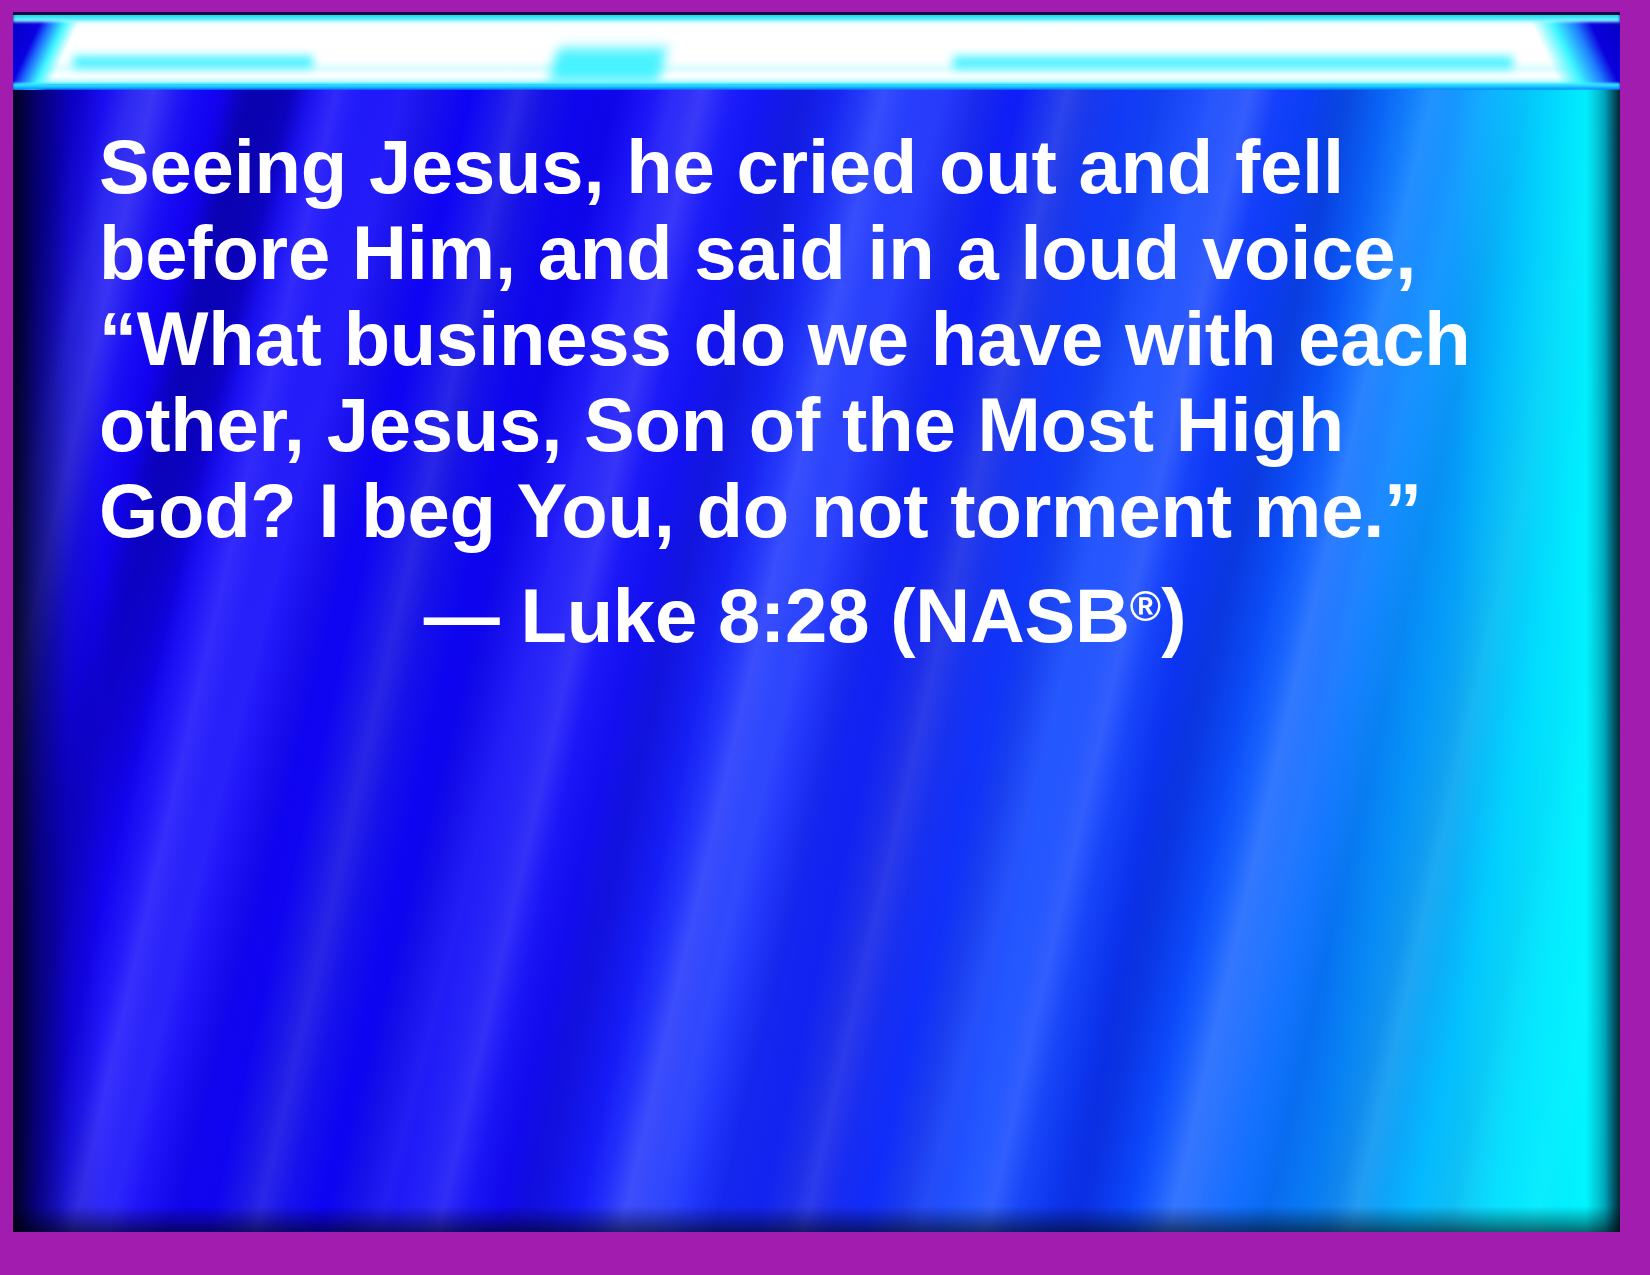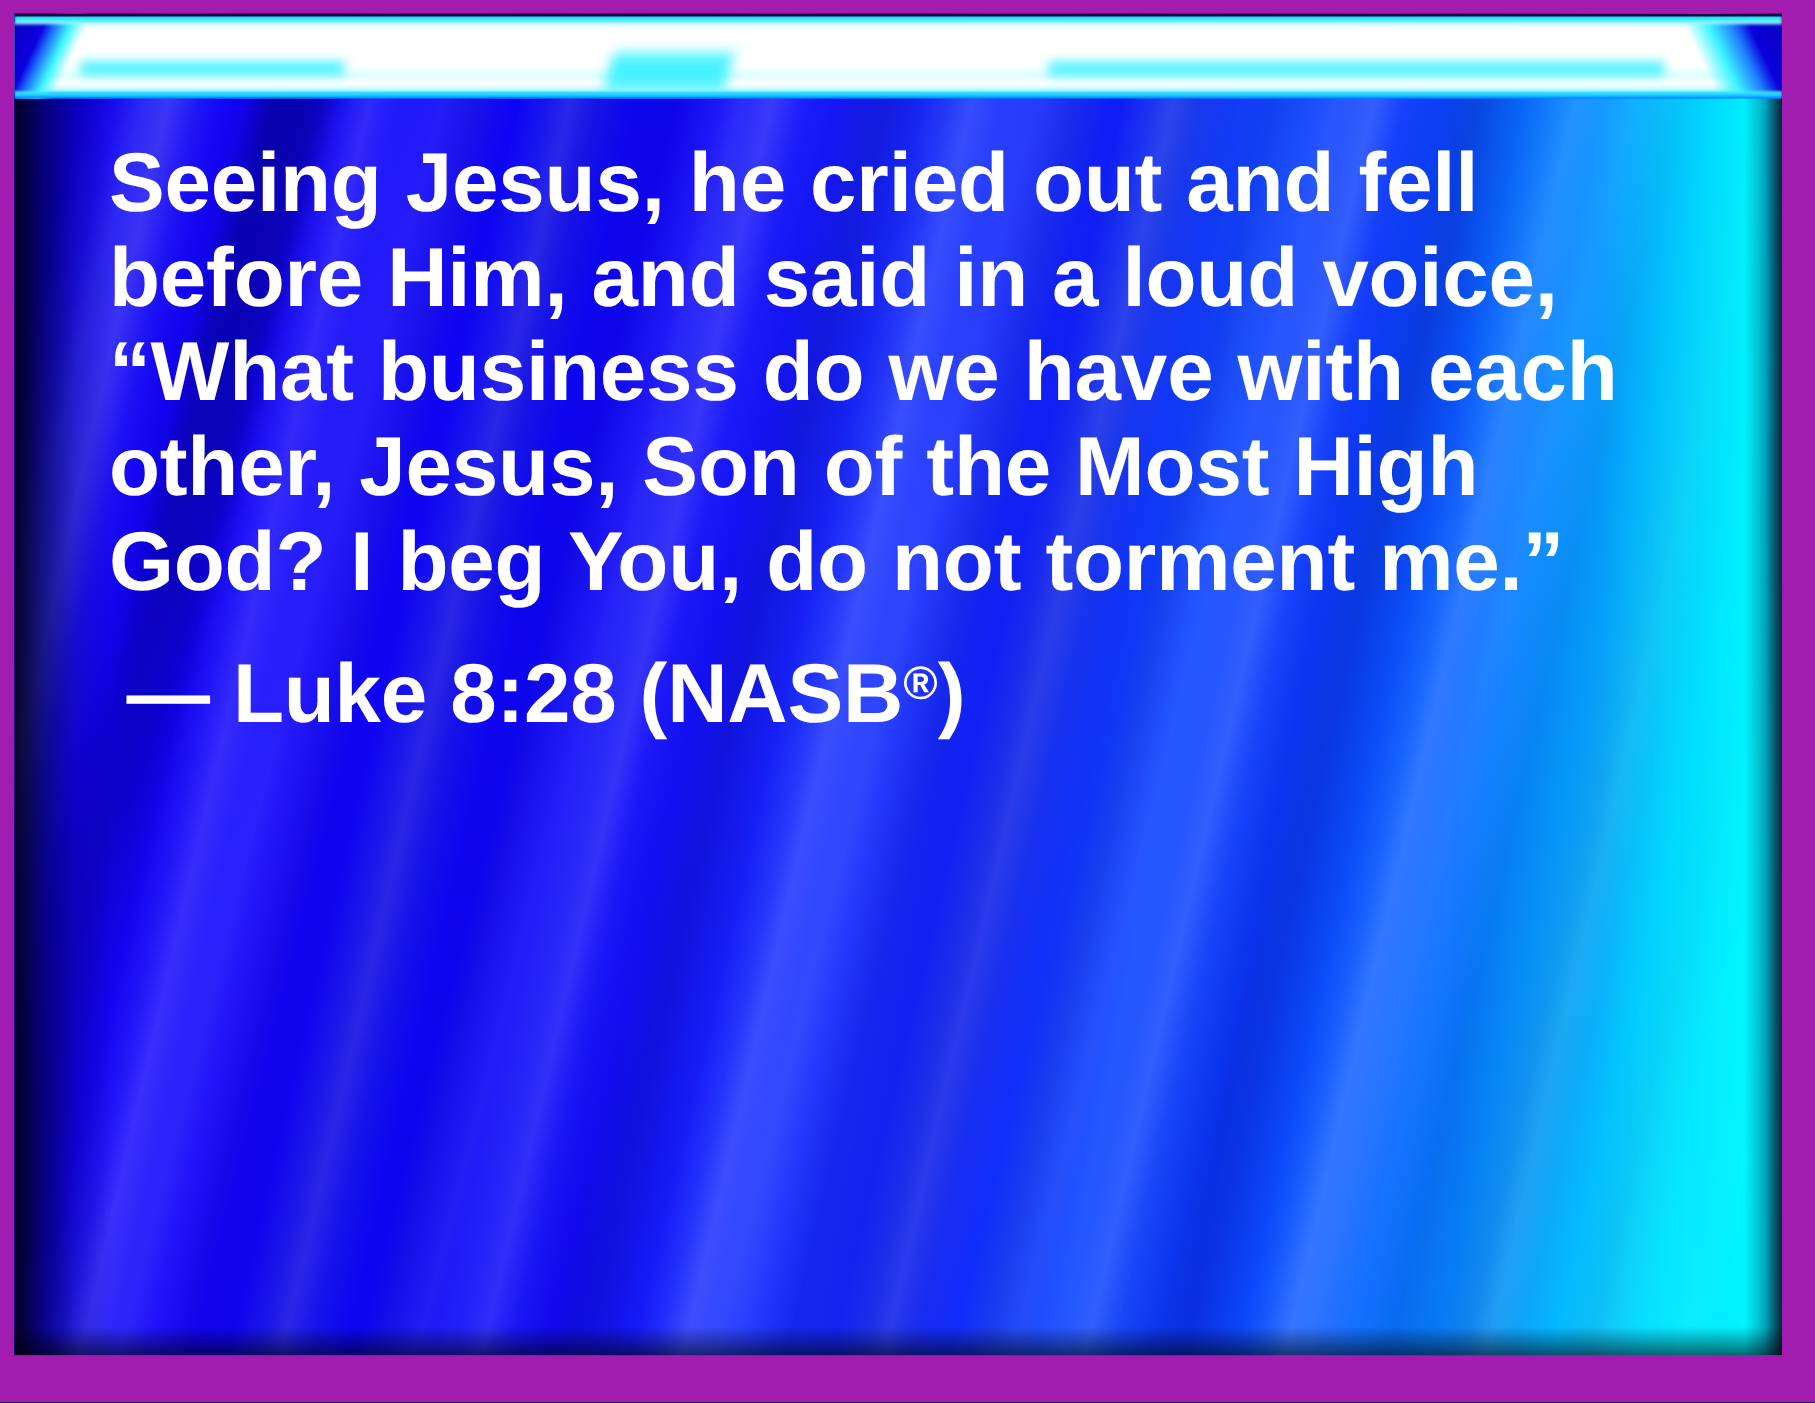--- a/index.html
+++ b/index.html
@@ -256,23 +256,23 @@
     font-family: "Liberation Sans Narrow", "Liberation Sans", "DejaVu Sans Condensed", sans-serif;
     font-weight: bold;
     font-size: 76px;
     line-height: 86px;
     letter-spacing: -0.2px;
     white-space: pre-wrap;
     word-spacing: 1px;
     text-rendering: optimizeLegibility;
   }
   .verse-ref {
-    margin: 16px;
+    margin: 1px;
     padding-top: 8px;
-    text-align: left;
+    text-align: center;
     color: #ffffff;
     font-family: "Liberation Sans Narrow", "Liberation Sans", "DejaVu Sans Condensed", sans-serif;
     font-weight: bold;
     font-size: 76px;
     line-height: 86px;
     letter-spacing: -0.2px;
     padding-right: 8px;
   }
   .verse-ref .reg {
     font-size: 0.56em;

